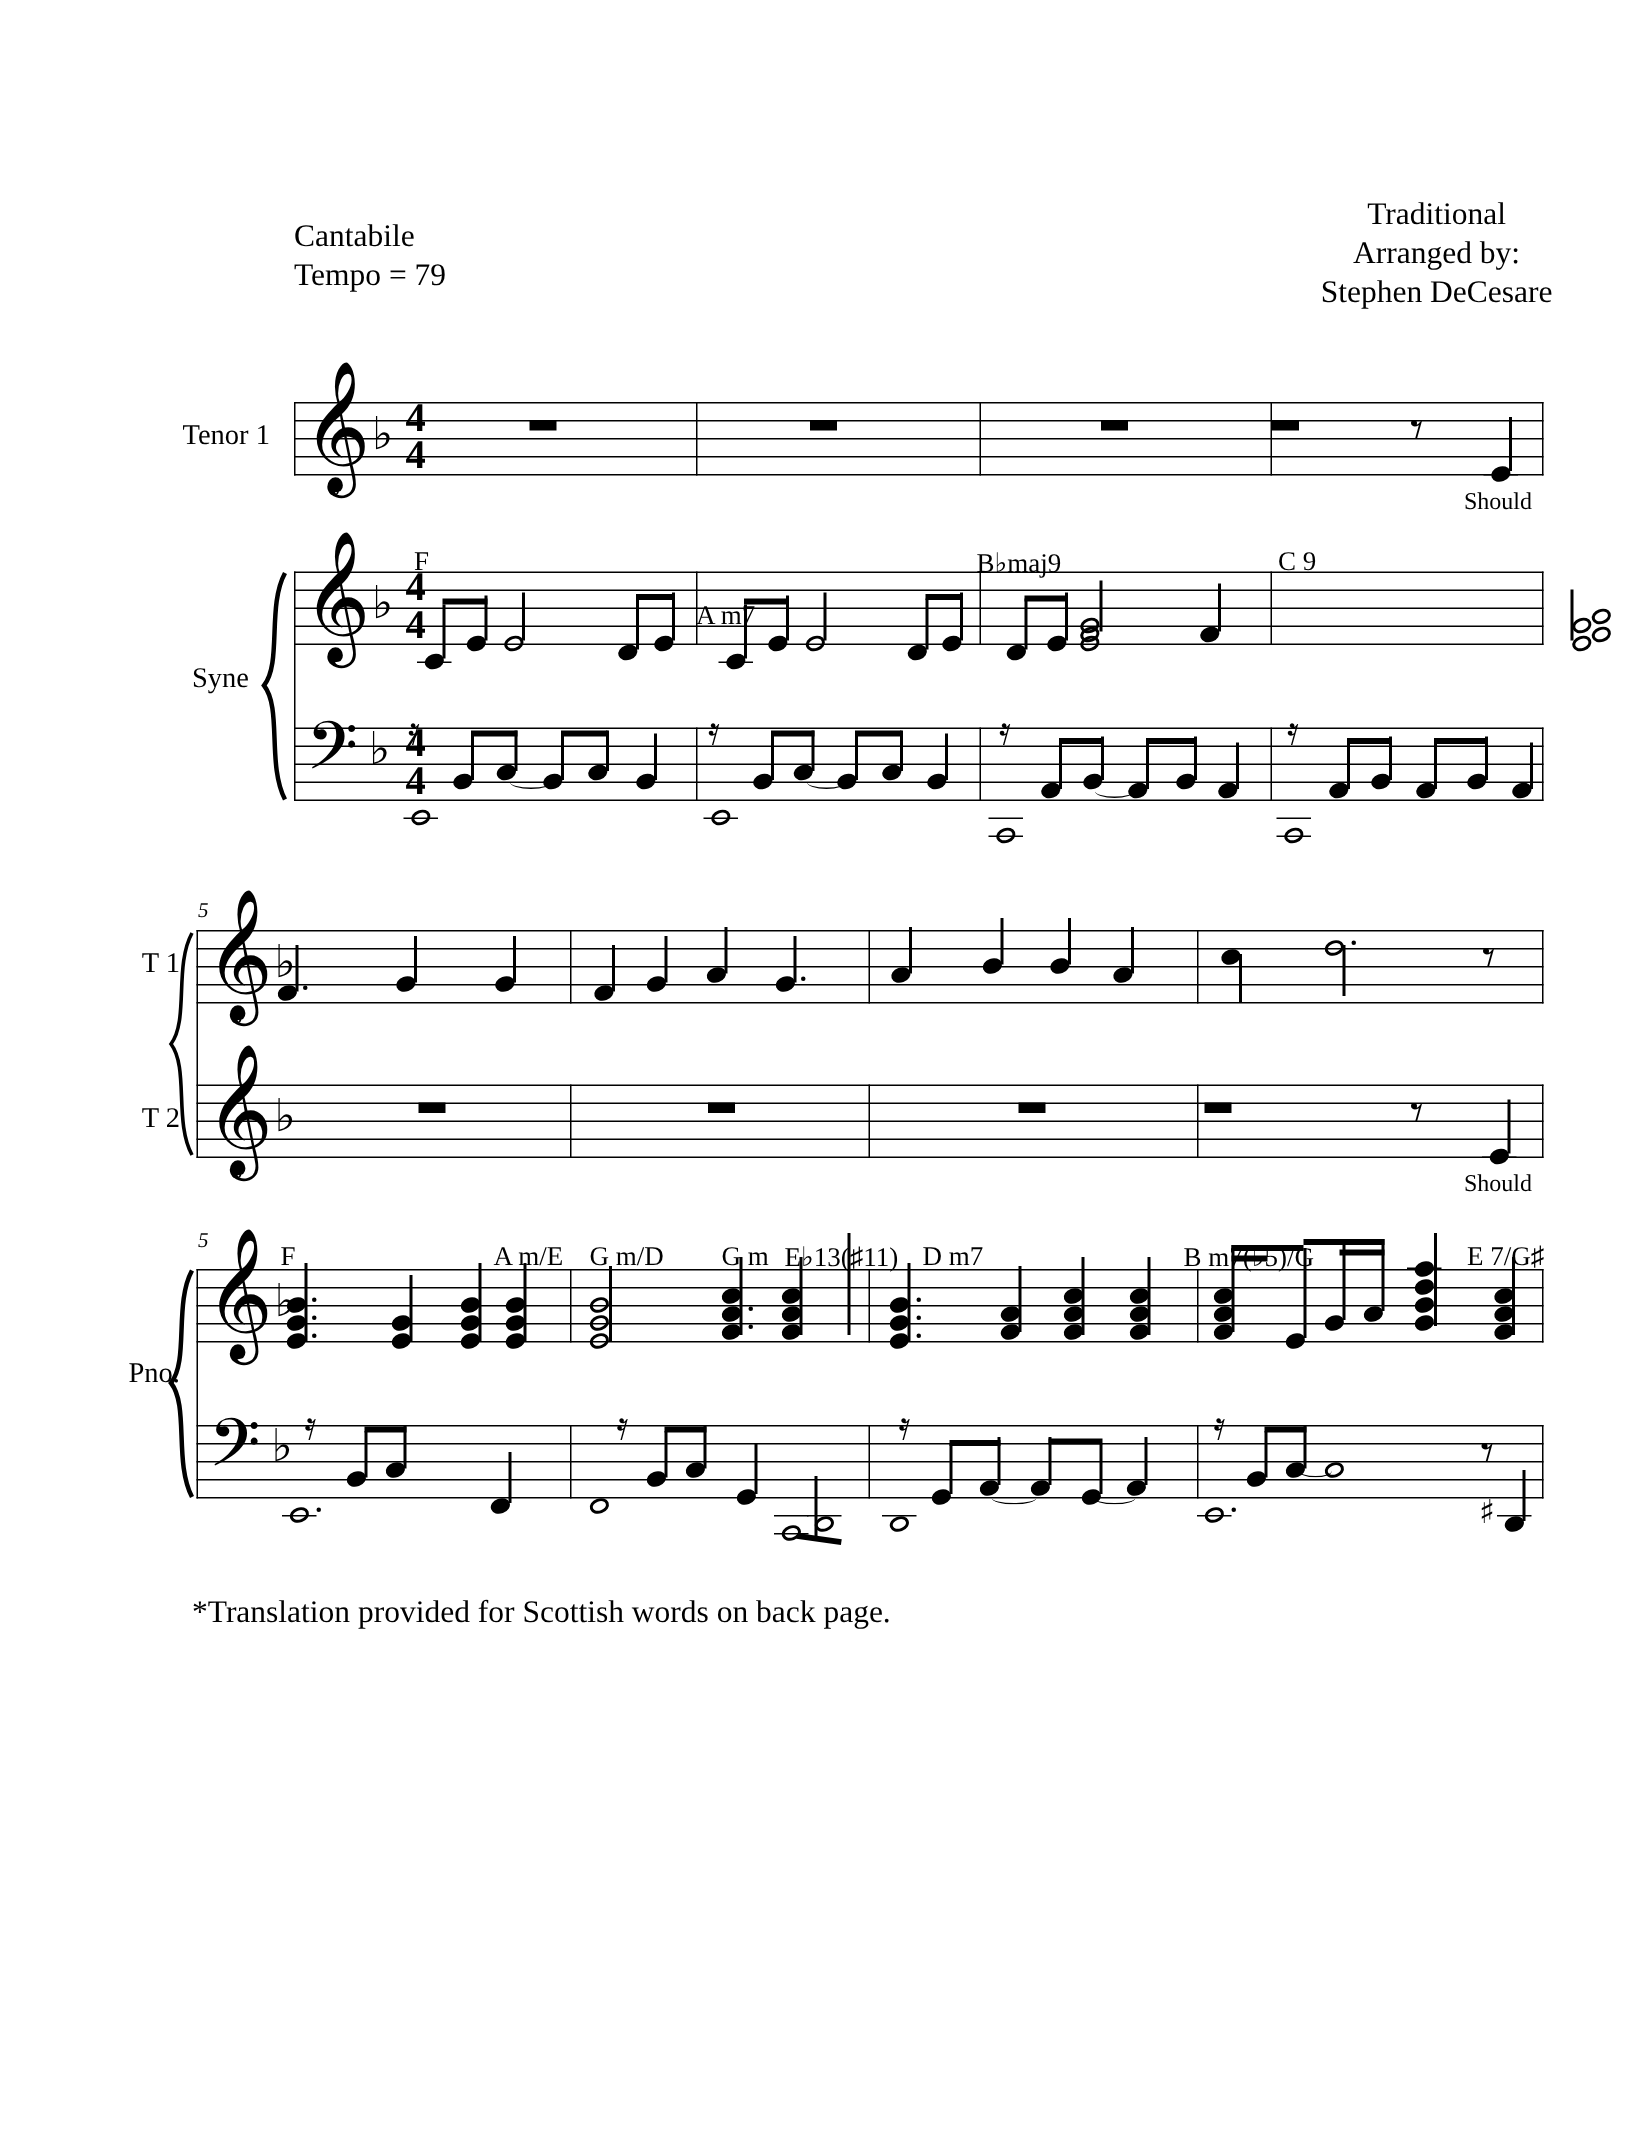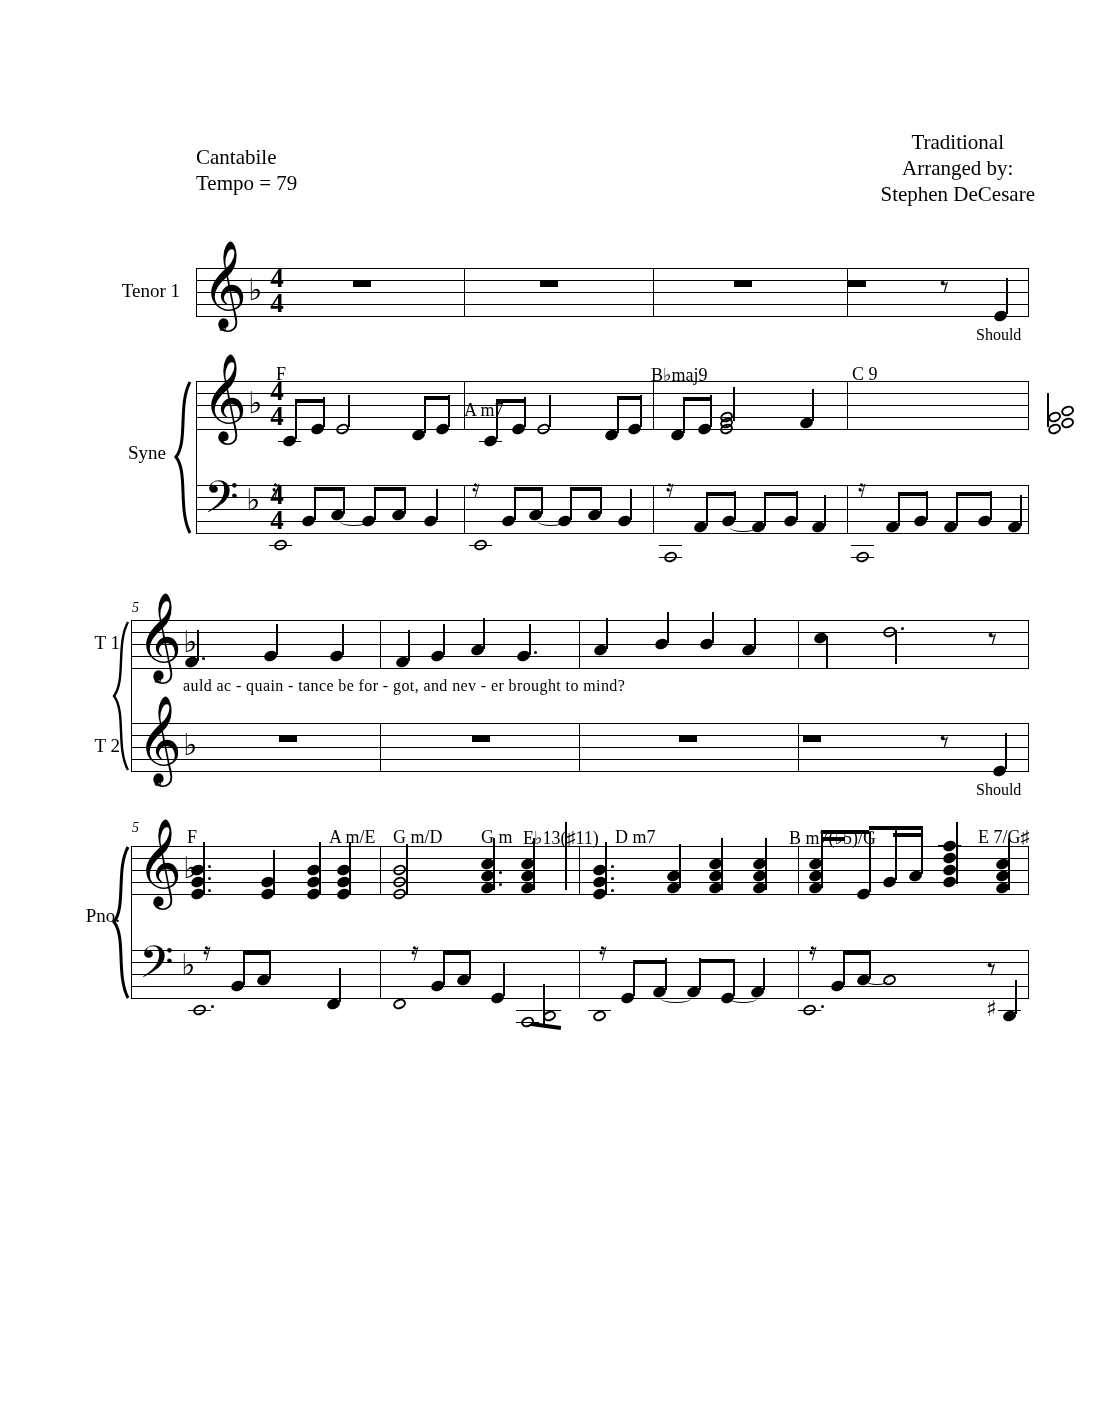--- a/index.html
+++ b/index.html
@@ -459,21 +459,20 @@
       <div class="notehead" style="left:611px; top:25px;"></div>
       <div class="stem" style="left:623px; top:-2px; height:31px;"></div>
 
       <div class="notehead" style="left:683px; top:13px;"></div>
       <div class="stem" style="left:695px; top:16px; height:32px;"></div>
       <div class="notehead open" style="left:752px; top:7px;"></div>
       <div class="stem" style="left:764px; top:10px; height:34px;"></div>
       <div class="flagdot" style="left:770px; top:7px;"></div>
       <div class="rest-quarter" style="left:857px; top:2px;">𝄾</div>
 
-      <div class="lyric" style="left:52px; top:57px; letter-spacing:0.4px;">auld      ac - quain - tance      be      for - got,      and   nev -   er  brought    to    mind?</div>
     </div>
 
     <div class="instr-label" style="left:20px; top:735px; width:100px;">T 2</div>
     <div class="staff" style="left:131px; top:723px; width:898px; height:49px;">
       <div class="staff-line" style="top:0px;"></div>
       <div class="staff-line" style="top:12px;"></div>
       <div class="staff-line" style="top:24px;"></div>
       <div class="staff-line" style="top:36px;"></div>
       <div class="staff-line" style="top:48px;"></div>
       <div class="barline" style="left:249px; top:0; height:49px;"></div>
@@ -677,14 +676,15 @@
       <div class="notehead open" style="left:752px; top:25px;"></div>
       <div class="tie" style="left:735px; top:26px; width:22px;"></div>
       <div class="rest-quarter" style="left:856px; top:2px;">𝄾</div>
       <div class="notehead" style="left:872px; top:61px;"></div>
       <div class="ledger" style="left:867px; top:60px; width:23px;"></div>
       <div class="stem" style="left:884px; top:30px; height:34px;"></div>
       <div class="keysig" style="left:855px; top:48px; font-size:22px;">♯</div>
     </div>
   </div>
 
+  <div class="footnote">*Translation provided for Scottish words on back page.</div>
 
 </div>
 
 </body></html>

